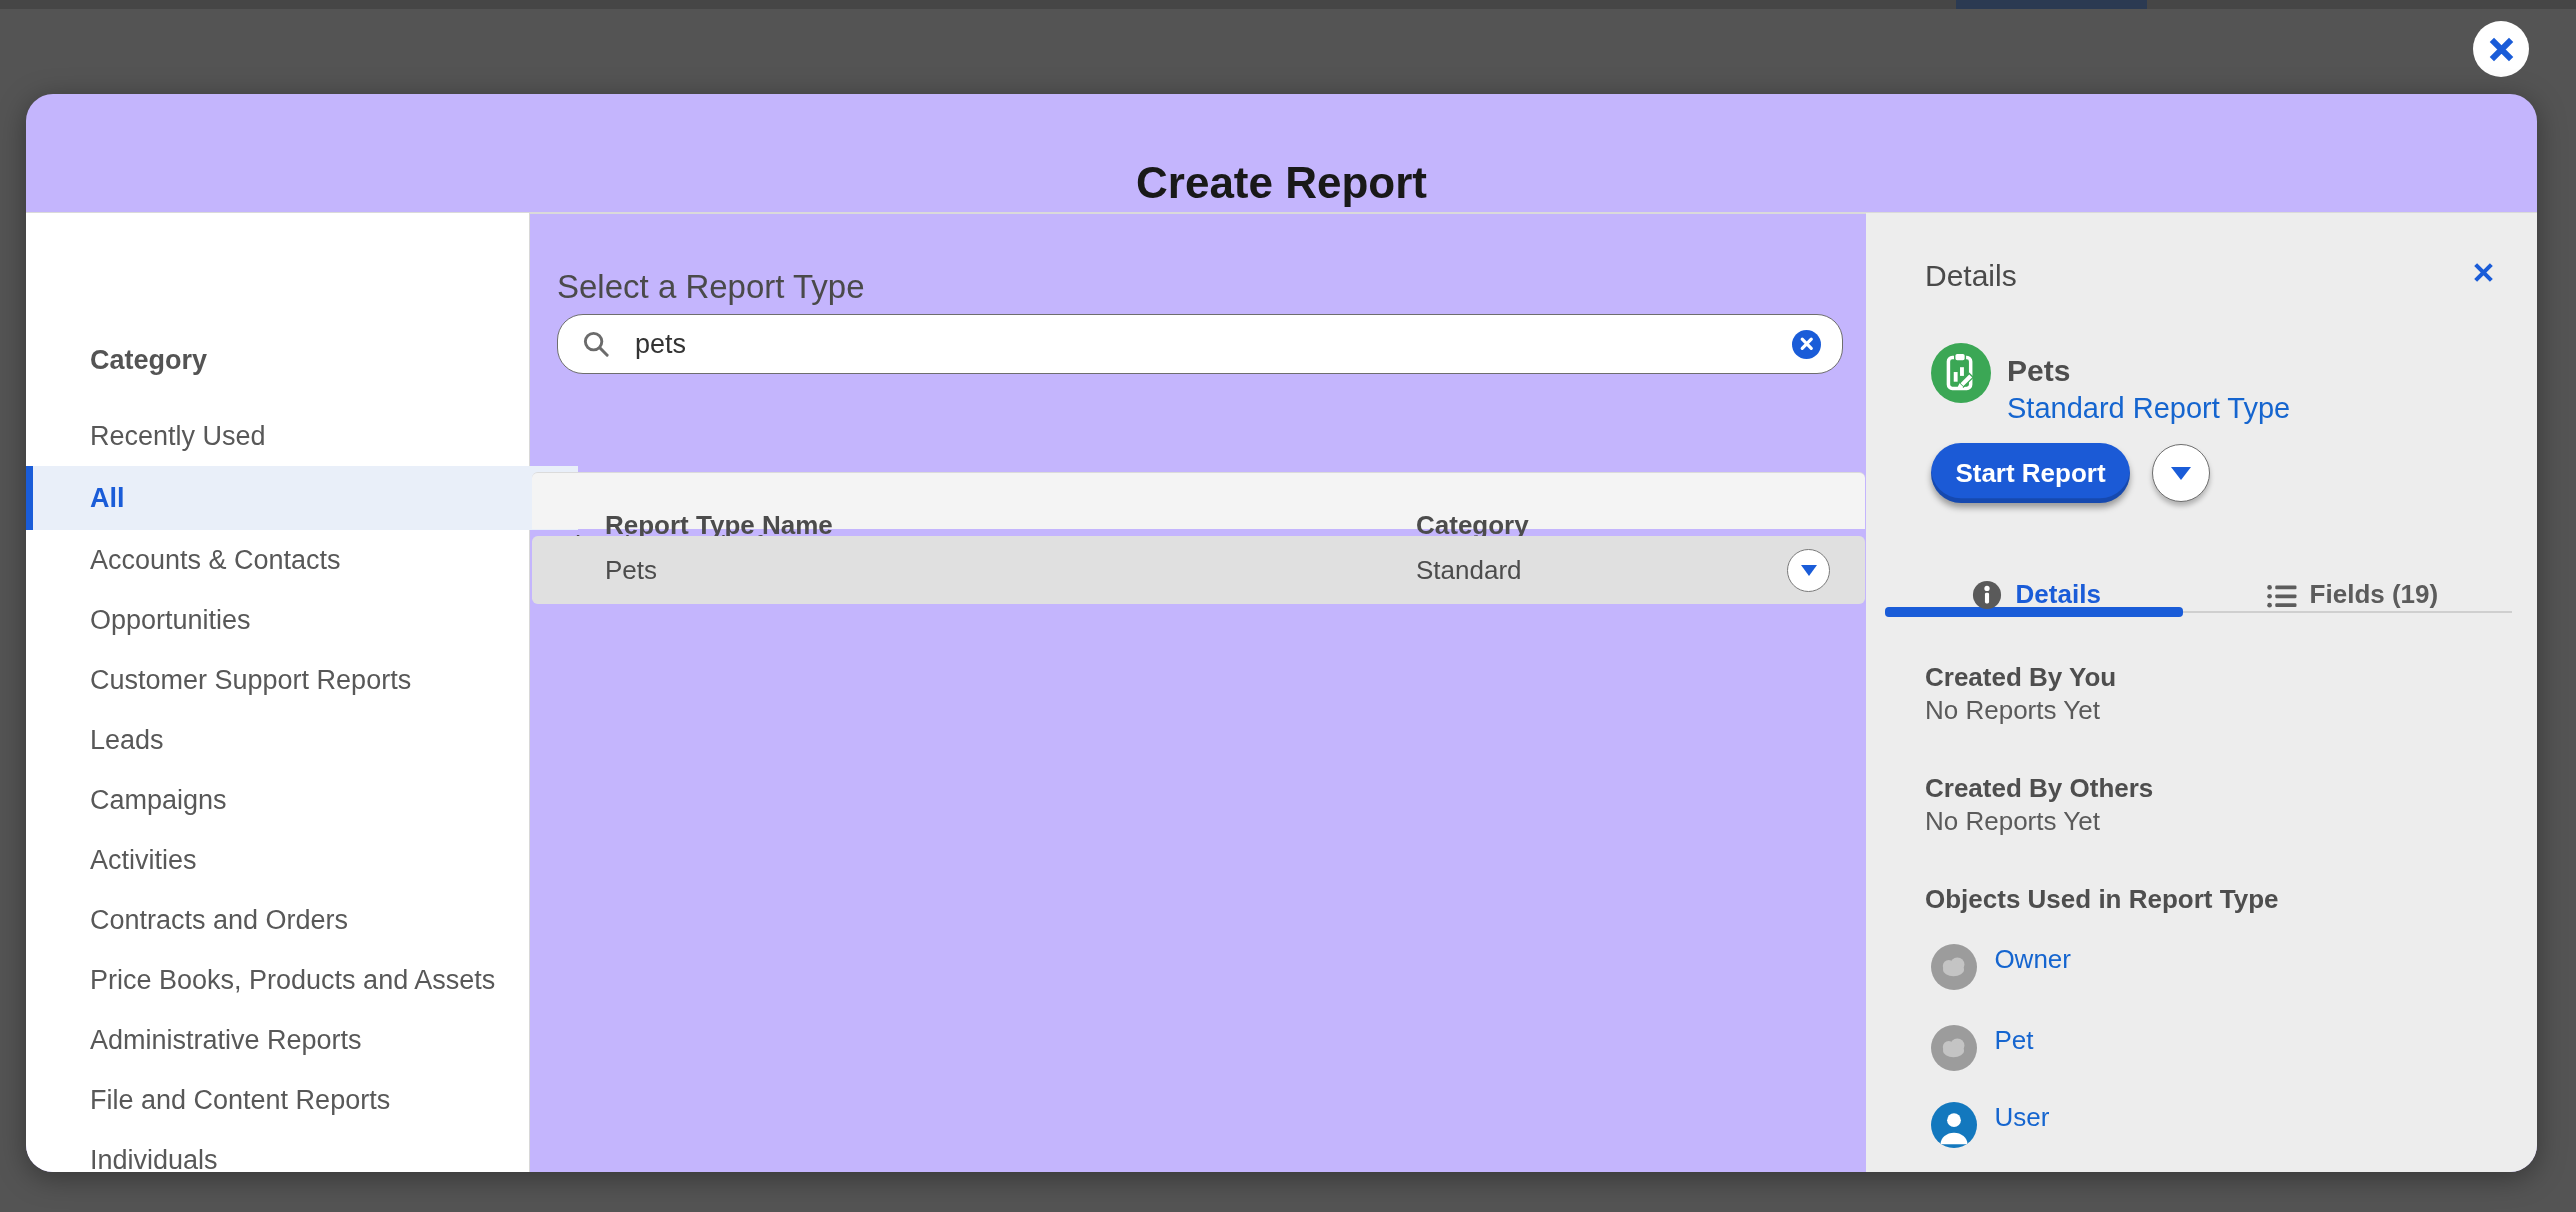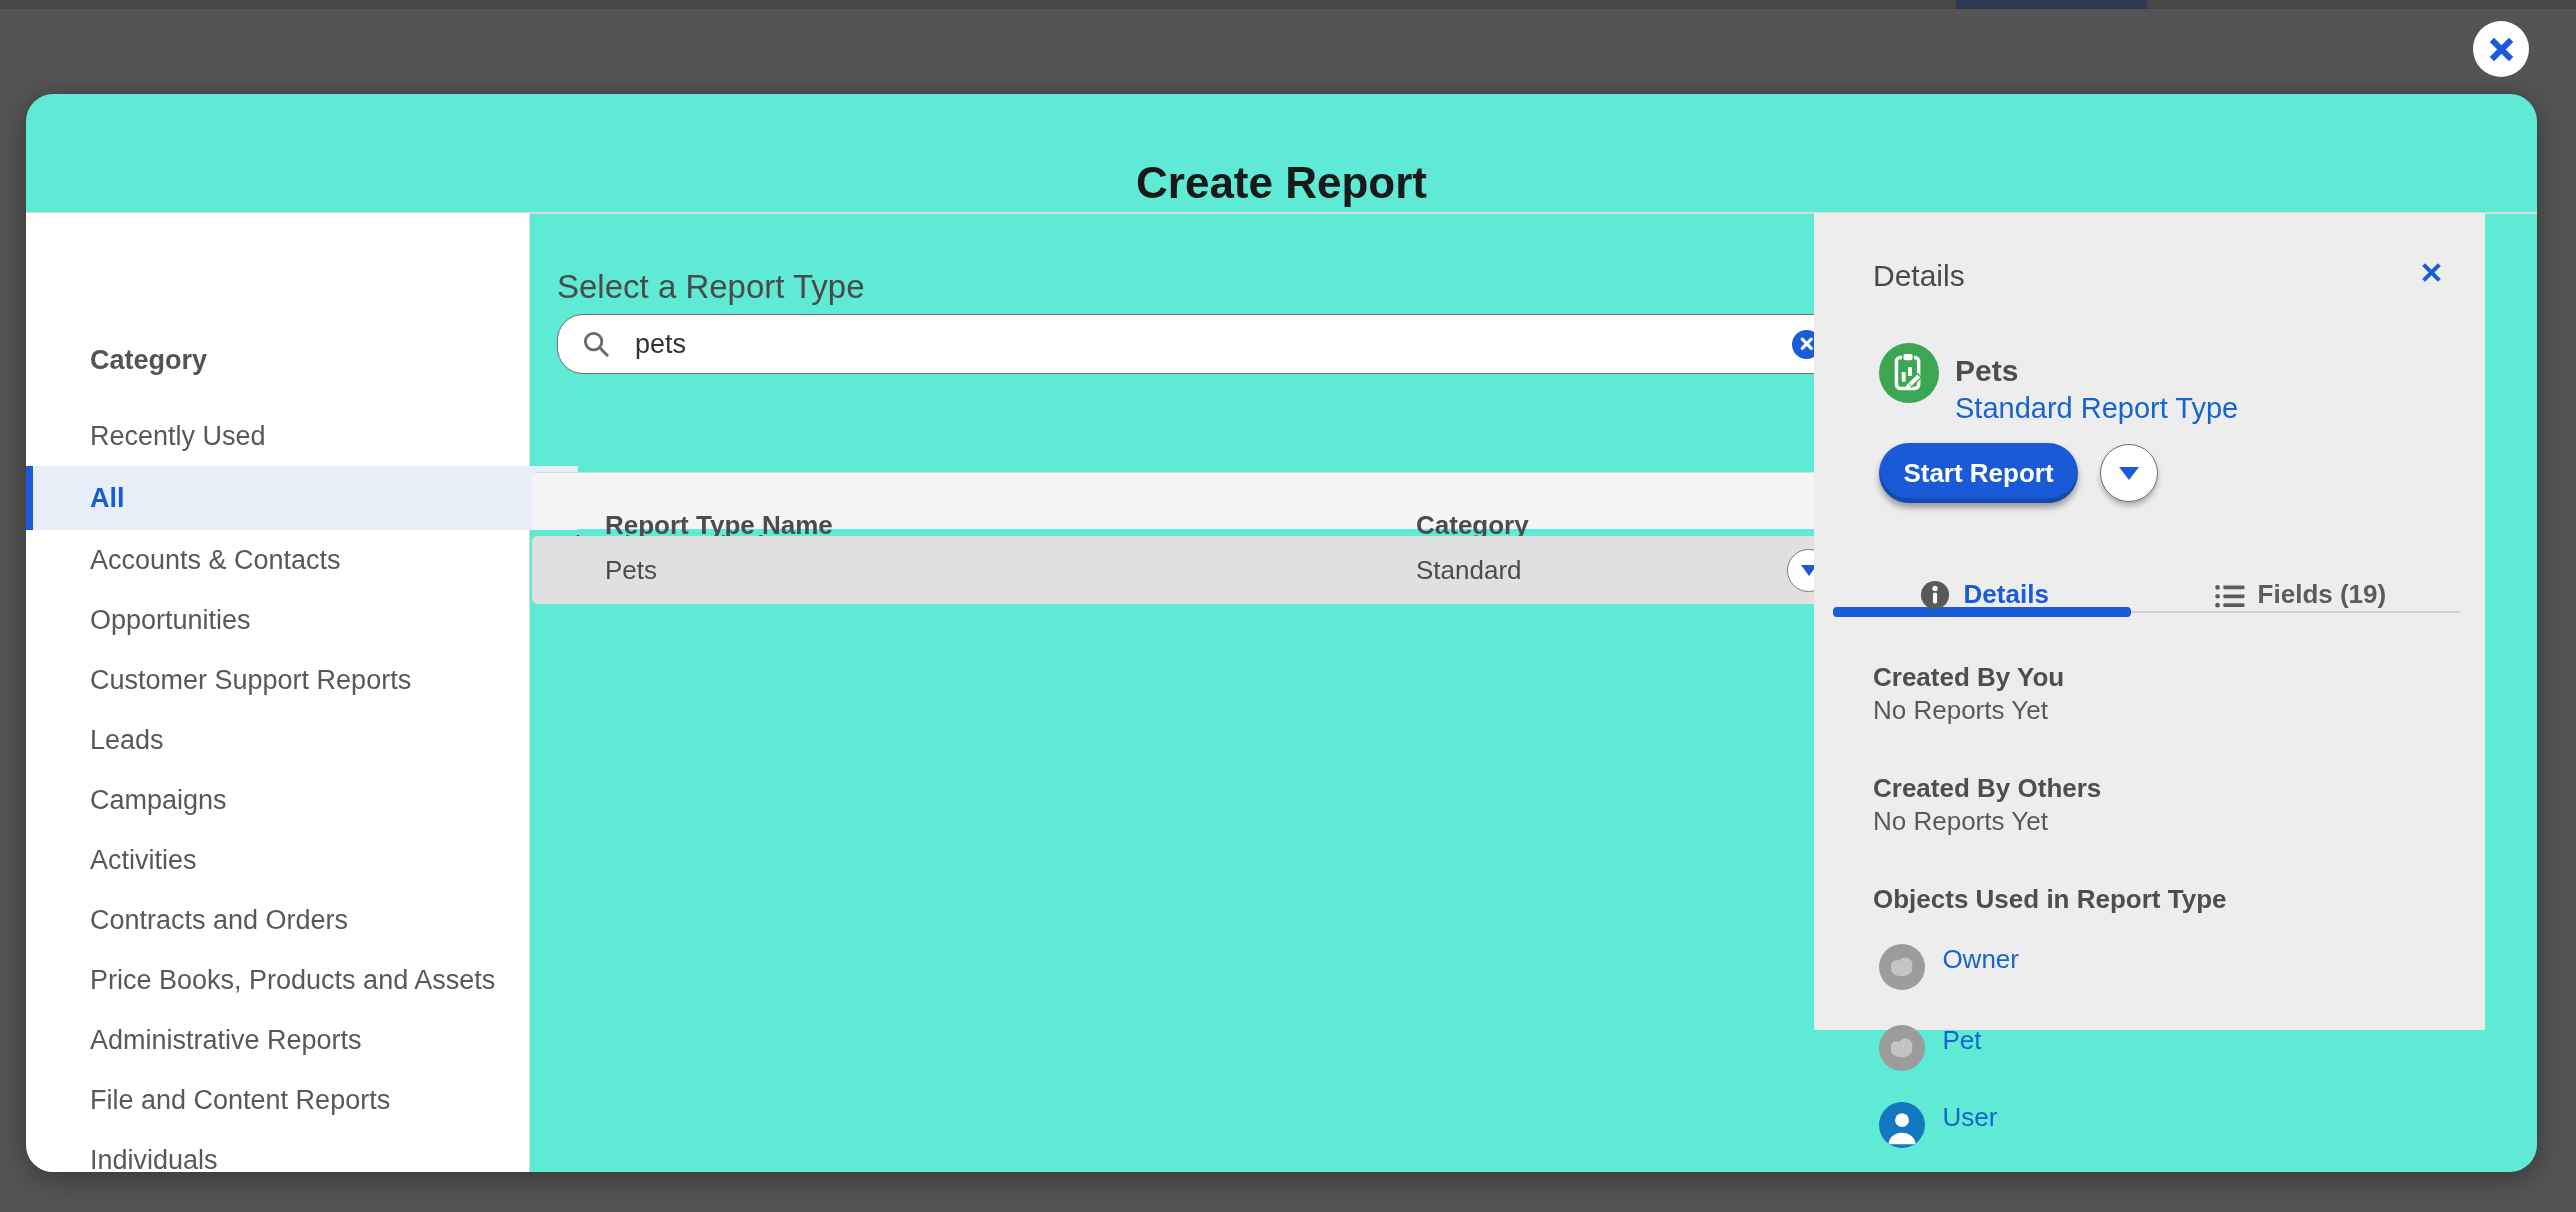--- a/index.html
+++ b/index.html
@@ -7,21 +7,21 @@
   .vc{transform:translateY(-50%);}
 
   
   #backdrop{position:absolute;inset:0;background:#545454;}
   #backdrop-topstrip{position:absolute;left:0;top:0;width:2576px;height:8.7px;background:#464646;}
   #navy-remnant{position:absolute;left:1956px;top:0;width:191px;height:8.7px;background:#2B3A52;}
   #backdrop-close{position:absolute;left:2473px;top:21px;width:56px;height:56px;border-radius:50%;
     background:#ffffff;display:flex;align-items:center;justify-content:center;cursor:pointer;}
 
   
-  #modal{position:absolute;left:26px;top:94px;width:2511px;height:1078px;background:#5eead4;
+  #modal{position:absolute;left:26px;top:94px;width:2511px;height:1078px;background:#c4b5fd;
     border-radius:27px;overflow:hidden;box-shadow:0 5.8px 29px rgba(0,0,0,.35);}
   #modal-title{position:absolute;left:0;top:64px;width:2511px;text-align:center;
     font-size:44px;font-weight:700;color:#191919;}
   #modal-header-divider{position:absolute;left:0;top:118px;width:2511px;height:1.9px;background:#DADADA;}
 
   
   #sidebar{position:absolute;left:0;top:119px;width:504px;height:959px;background:#fff;
     border-right:1.9px solid #D8D8D8;box-sizing:border-box;}
   #sidebar-heading{position:absolute;left:64px;top:132px;font-size:27px;font-weight:700;color:#545454;}
   #sidebar-list{position:absolute;left:0;top:193px;width:552px;}
@@ -52,21 +52,21 @@
   .td{position:absolute;top:34px;font-size:26px;color:#4C4C4C;}
   #td-name{left:73px;}
   #td-category{left:884px;}
   #row-dd{position:absolute;left:1255px;top:12.6px;width:43px;height:43px;border-radius:50%;
     background:#fff;border:1.9px solid #7A7A7A;box-sizing:border-box;
     display:flex;align-items:center;justify-content:center;cursor:pointer;}
   .tri{width:0;height:0;border-left:8.7px solid transparent;border-right:8.7px solid transparent;
     border-top:11.6px solid #1A5CD8;}
 
   
-  #details-panel{position:absolute;left:1788px;top:119px;width:671px;height:817px;background:#EDEDED;}
+  #details-panel{position:absolute;left:1840px;top:119px;width:671px;height:959px;background:#EDEDED;}
   #details-heading{position:absolute;left:59px;top:46px;font-size:30px;color:#4A4A4A;}
   #details-close{position:absolute;right:39px;top:45px;cursor:pointer;display:flex;}
   #rt-icon{position:absolute;left:65px;top:130px;width:60px;height:60px;cursor:default;}
   #rt-name{position:absolute;left:141px;top:141px;font-size:30px;font-weight:700;color:#4E4E4E;}
   #rt-subtitle{position:absolute;left:141px;top:179px;font-size:29px;color:#1565CF;cursor:pointer;}
   #start-btn{position:absolute;left:65px;top:230px;width:199px;height:60px;border:none;border-radius:30px;
     background:#1B5AD6;color:#fff;font-size:26px;font-weight:700;font-family:inherit;cursor:pointer;
     box-shadow:0 4.8px 6.8px rgba(0,0,0,.35), inset 0 -4.8px 0 rgba(0,0,0,.18);}
   #start-dd{position:absolute;left:286px;top:231px;width:58px;height:58px;border-radius:50%;background:#fff;
     border:1.9px solid #6E6E6E;box-sizing:border-box;display:flex;align-items:center;justify-content:center;

